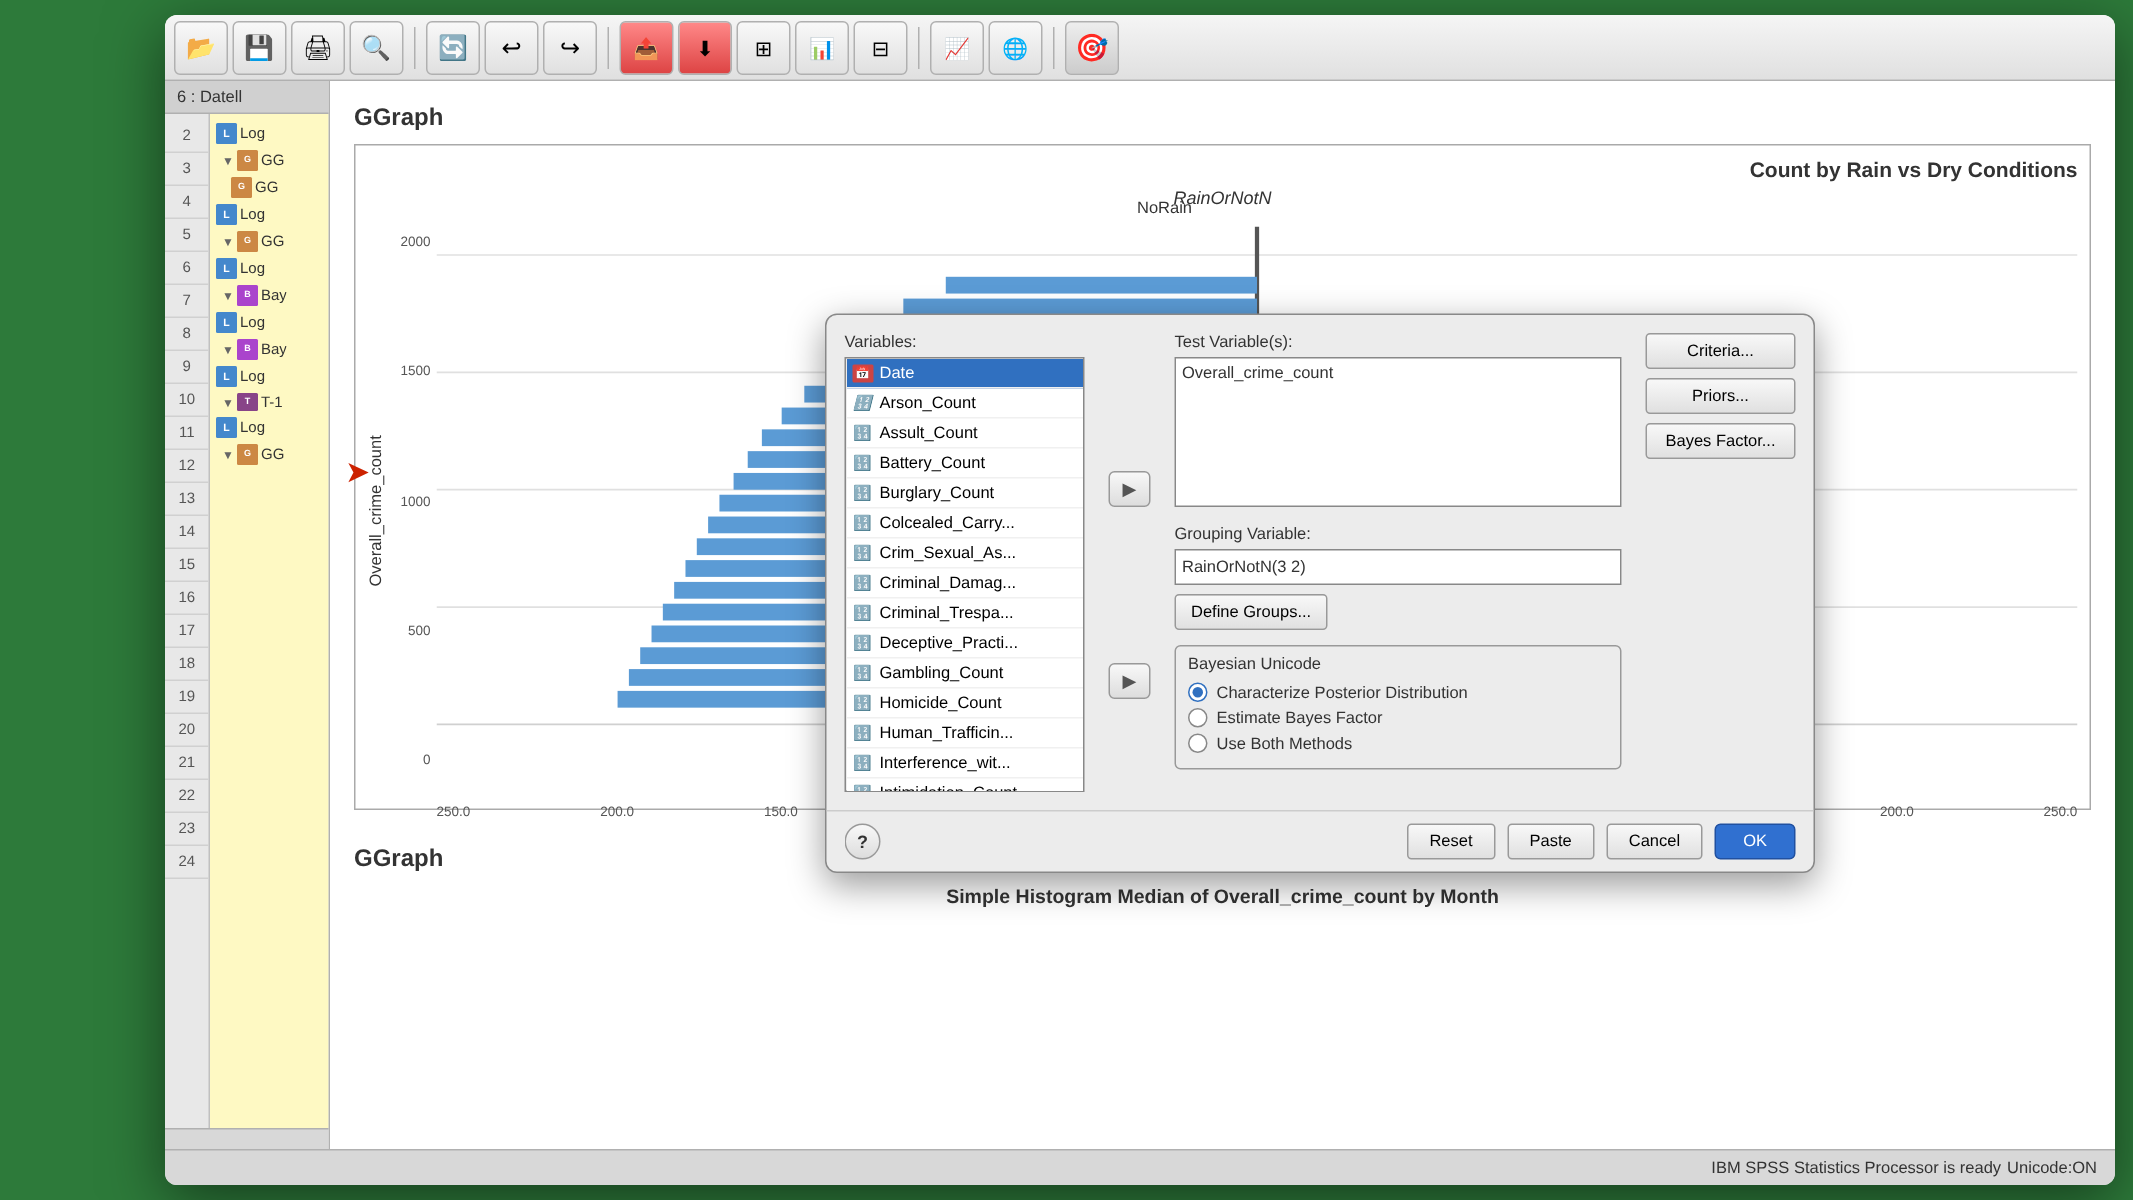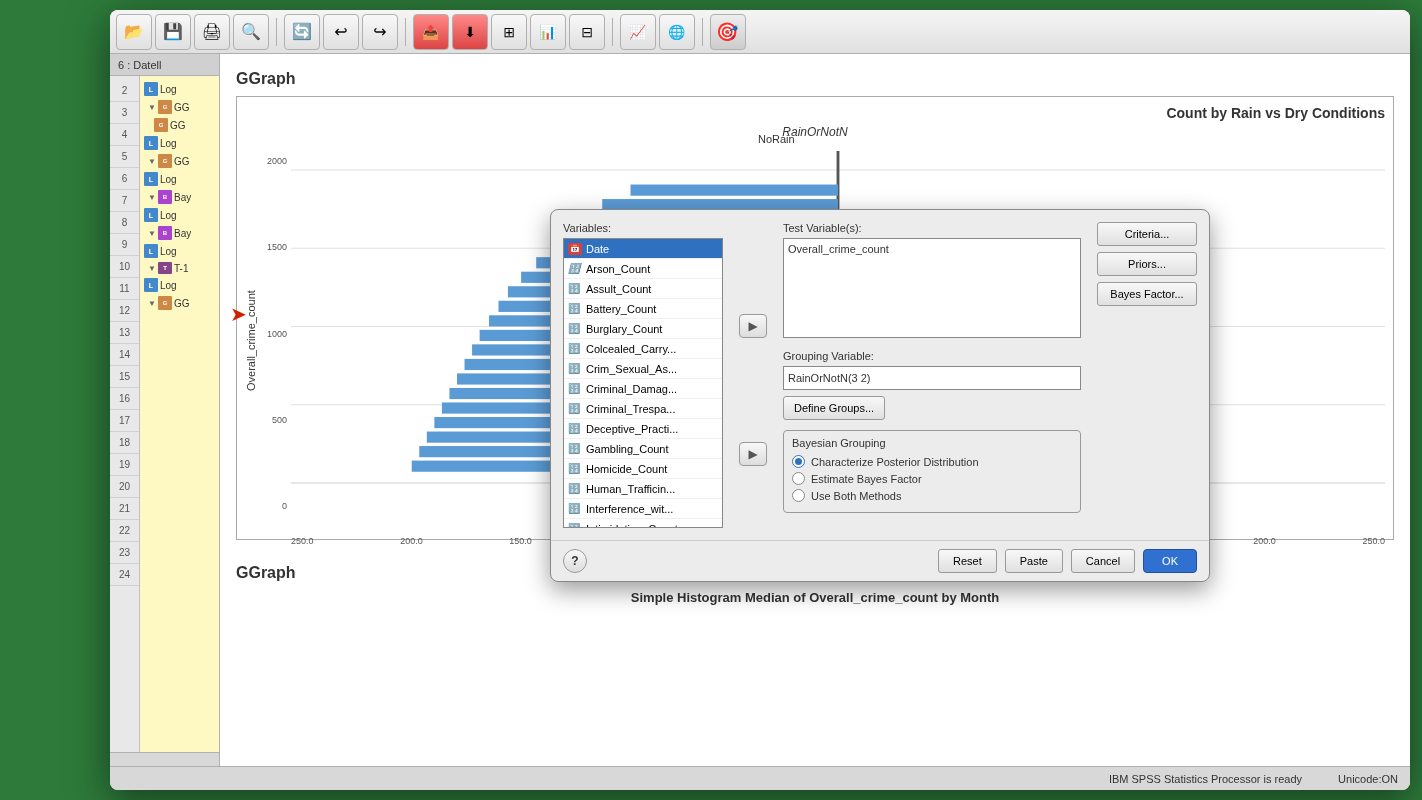--- a/index.html
+++ b/index.html
@@ -248,21 +248,21 @@
     .status-bar {
       height: 24px;
       background: #d8d8d8;
       border-top: 1px solid #b0b0b0;
       display: flex;
       align-items: center;
       justify-content: flex-end;
       padding: 0 12px;
       font-size: 11px;
       color: #333;
-      gap: 36px;
+      gap: 4px;
       flex-shrink: 0;
     }
 
     .dialog {
       position: absolute;
       top: 155px;
       left: 330px;
       width: 660px;
       background: #ececec;
       border: 1px solid #888;
@@ -899,21 +899,21 @@
                 </div>
 
                 <div class="dialog-section-label">Grouping Variable:</div>
                 <div class="grouping-var-box">
                   <span>RainOrNotN(3 2)</span>
                 </div>
                 <button class="define-groups-btn">Define Groups...</button>
 
                 
                 <div class="bayesian-section">
-                  <div class="bayesian-section-title">Bayesian Grouping</div>
+                  <div class="bayesian-section-title">Bayesian Unicode</div>
                   <div class="radio-option">
                     <div class="radio-btn checked">
                       <div class="radio-dot"></div>
                     </div>
                     <span>Characterize Posterior Distribution</span>
                   </div>
                   <div class="radio-option">
                     <div class="radio-btn"></div>
                     <span>Estimate Bayes Factor</span>
                   </div>

